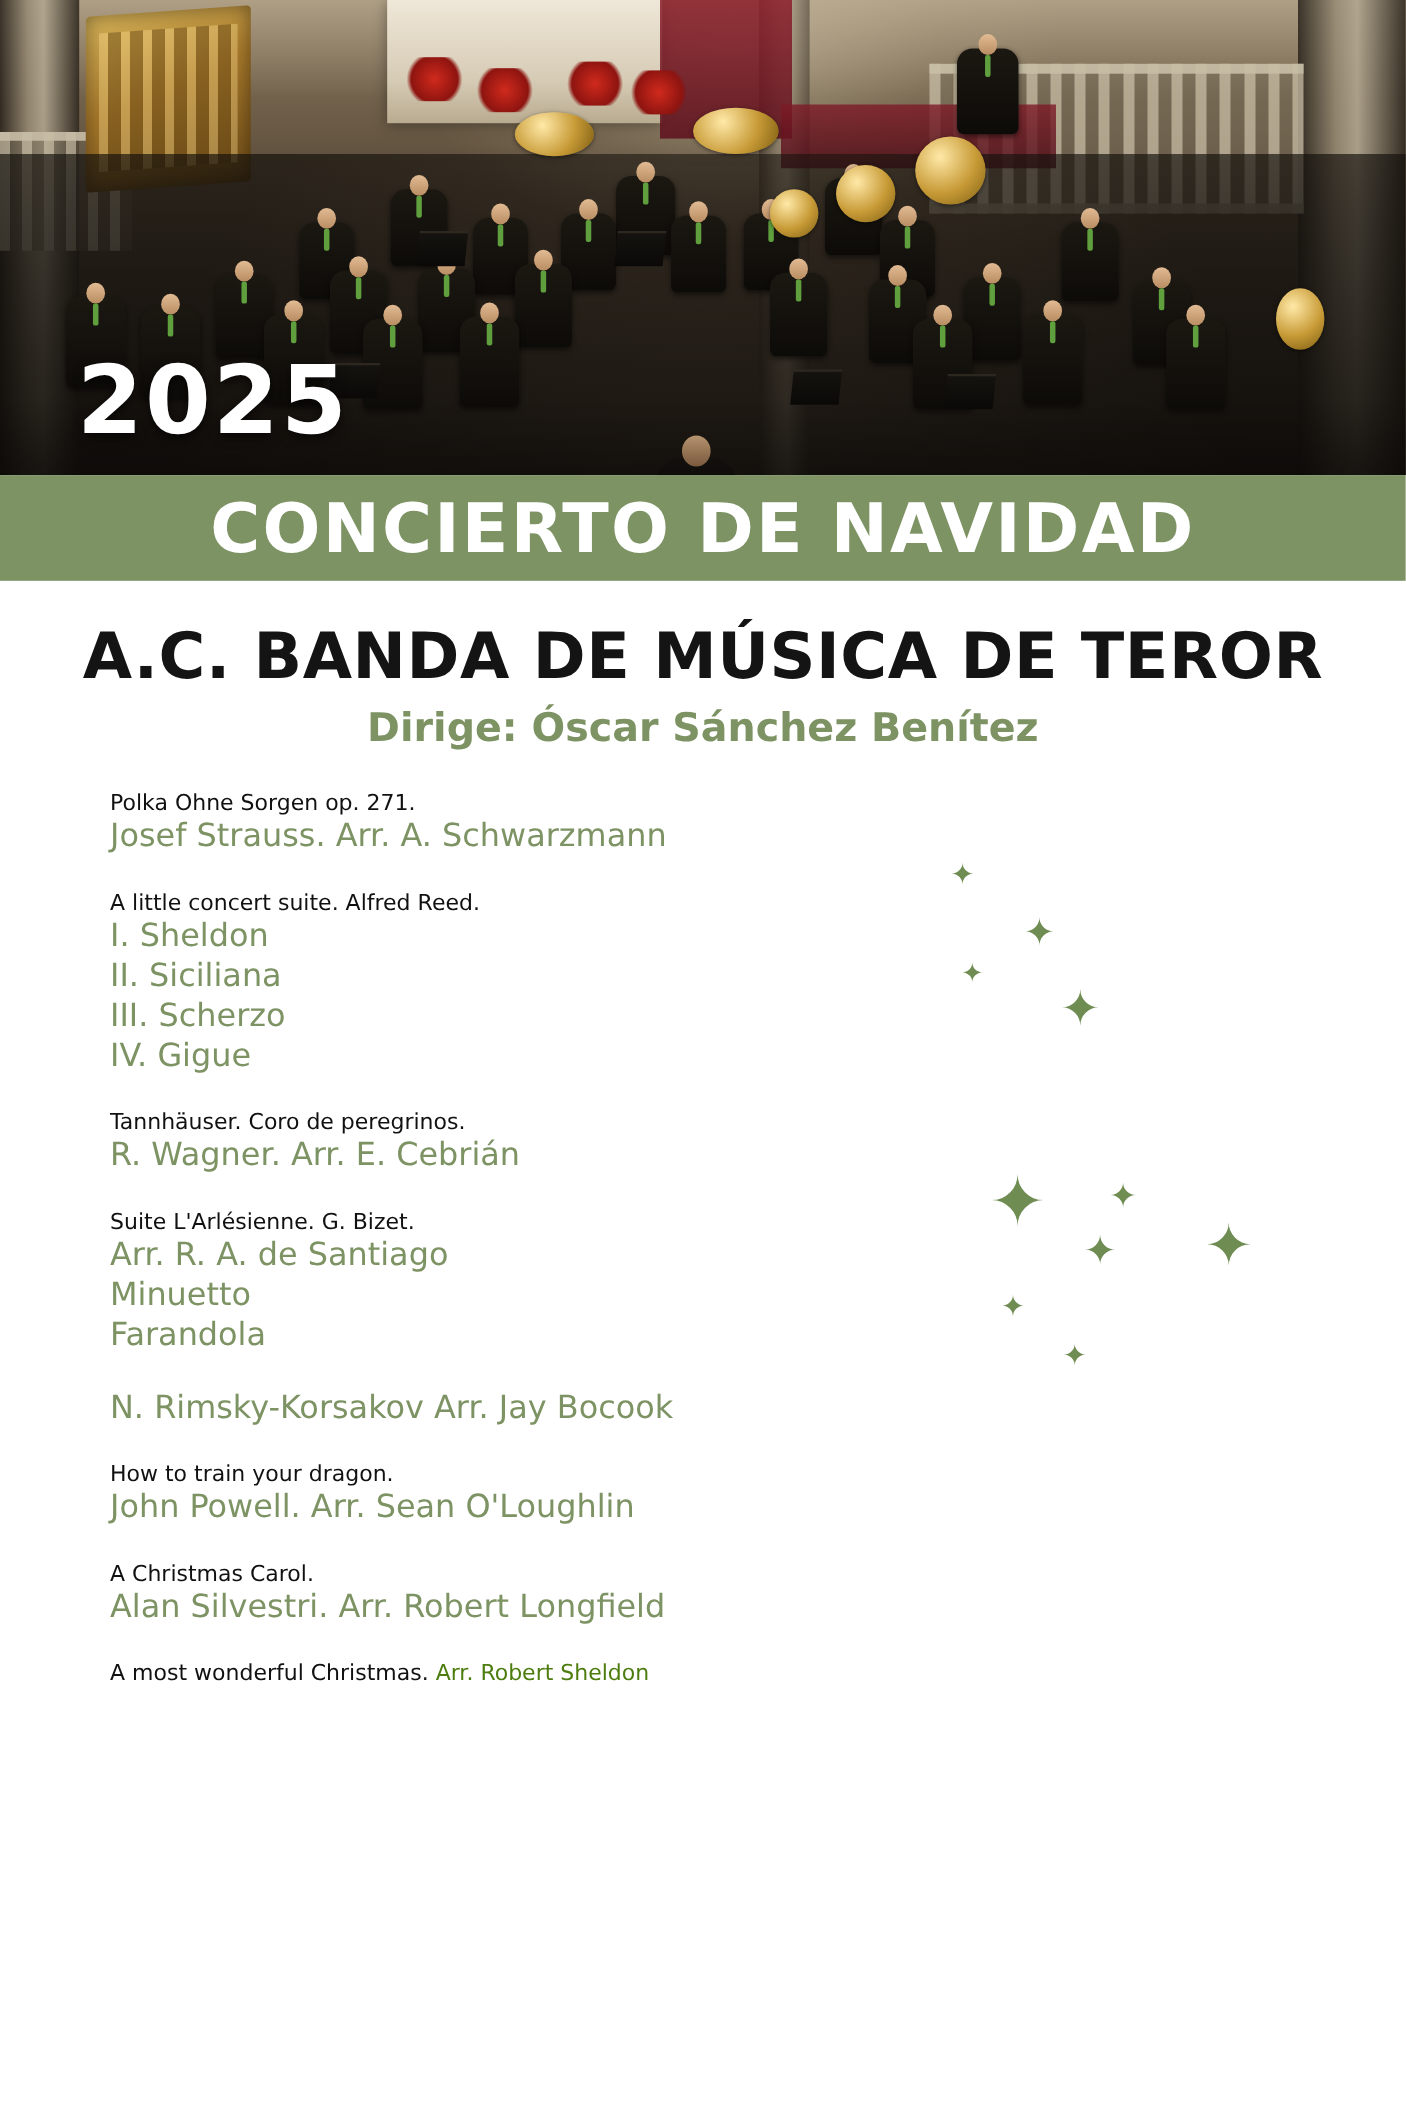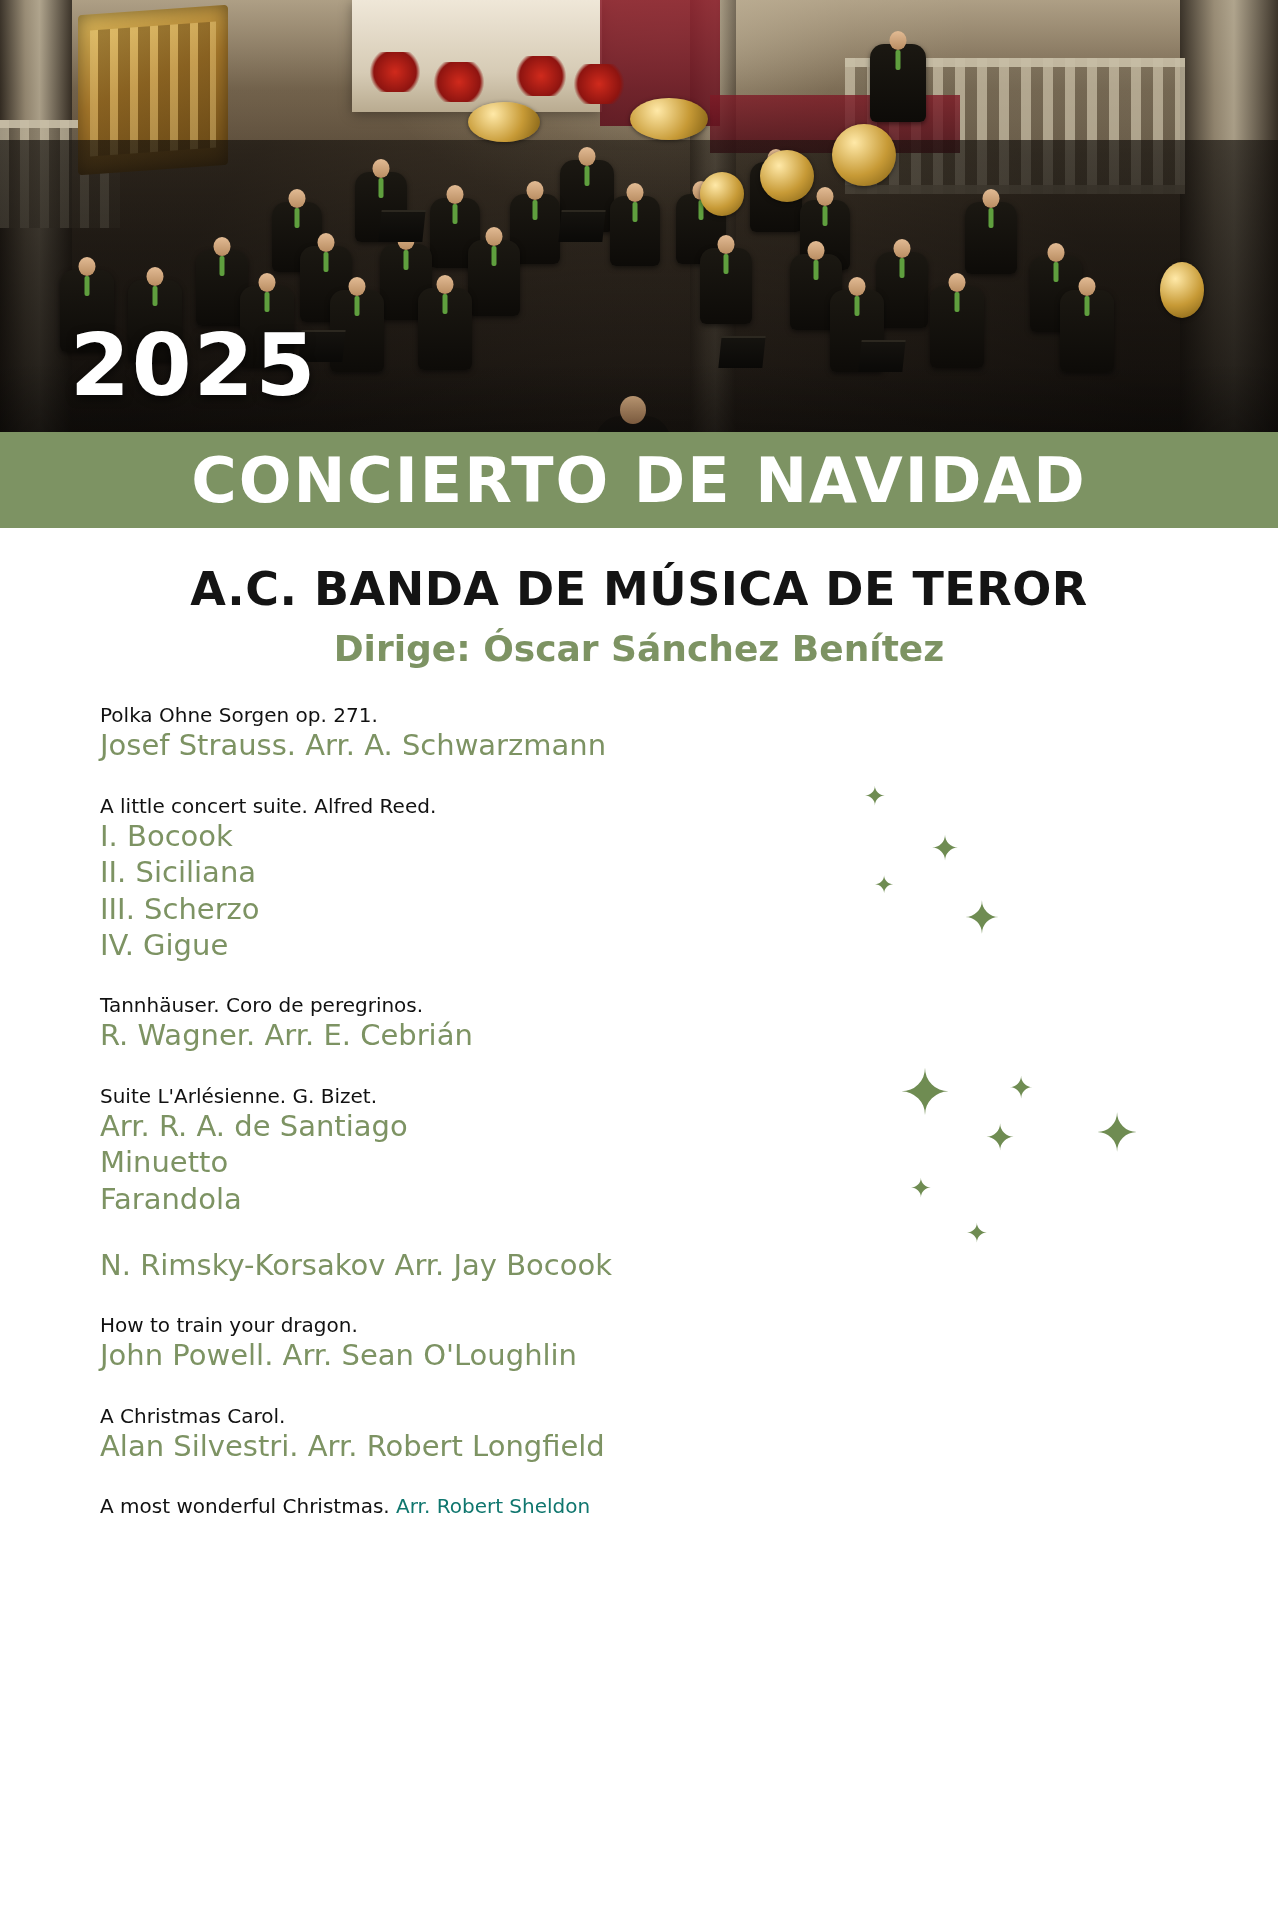--- a/index.html
+++ b/index.html
@@ -194,21 +194,21 @@
     left: 0; top: 528px;
     width: 1278px;
     height: 1392px;
     background: #ffffff;
   }
   .band-name {
     text-align: center;
     margin-top: 34px;
     font-family: "DejaVu Sans", sans-serif;
     font-weight: 700;
-    font-size: 46px;
+    font-size: 58px;
     color: #141414;
     letter-spacing: 0.5px;
   }
   .conductor-line {
     text-align: center;
     margin-top: 12px;
     font-family: "DejaVu Sans", sans-serif;
     font-weight: 700;
     font-size: 36px;
     color: #7d9363;
@@ -221,21 +221,21 @@
     z-index: 3;
   }
   .piece { margin-bottom: 30px; }
   .piece-title {
     font-family: "DejaVu Sans", sans-serif;
     font-size: 20px;
     color: #111111;
     line-height: 1.22;
   }
   .piece-title .arr-inline {
-    color: #0f766e;
+    color: #4d7c0f;
   }
   .piece-sub {
     font-family: "DejaVu Sans", sans-serif;
     font-size: 29px;
     color: #7d9363;
     line-height: 1.25;
   }
   .movement {
     font-family: "DejaVu Sans", sans-serif;
     font-size: 29px;
@@ -436,21 +436,21 @@
   <div class="band-name">A.C. BANDA DE MÚSICA DE TEROR</div>
   <div class="conductor-line">Dirige: Óscar Sánchez Benítez</div>
 
   <div class="program" id="program">
       <div class="piece">
         <div class="piece-title">Polka Ohne Sorgen op. 271.</div>
         <div class="piece-sub">Josef Strauss. Arr. A. Schwarzmann</div>
       </div>
       <div class="piece">
         <div class="piece-title">A little concert suite. Alfred Reed.</div>
-        <div class="movement">I. Bocook</div>
+        <div class="movement">I. Sheldon</div>
         <div class="movement">II. Siciliana</div>
         <div class="movement">III. Scherzo</div>
         <div class="movement">IV. Gigue</div>
       </div>
       <div class="piece">
         <div class="piece-title">Tannhäuser. Coro de peregrinos.</div>
         <div class="piece-sub">R. Wagner. Arr. E. Cebrián</div>
       </div>
       <div class="piece">
         <div class="piece-title">Suite L'Arlésienne. G. Bizet.</div>

